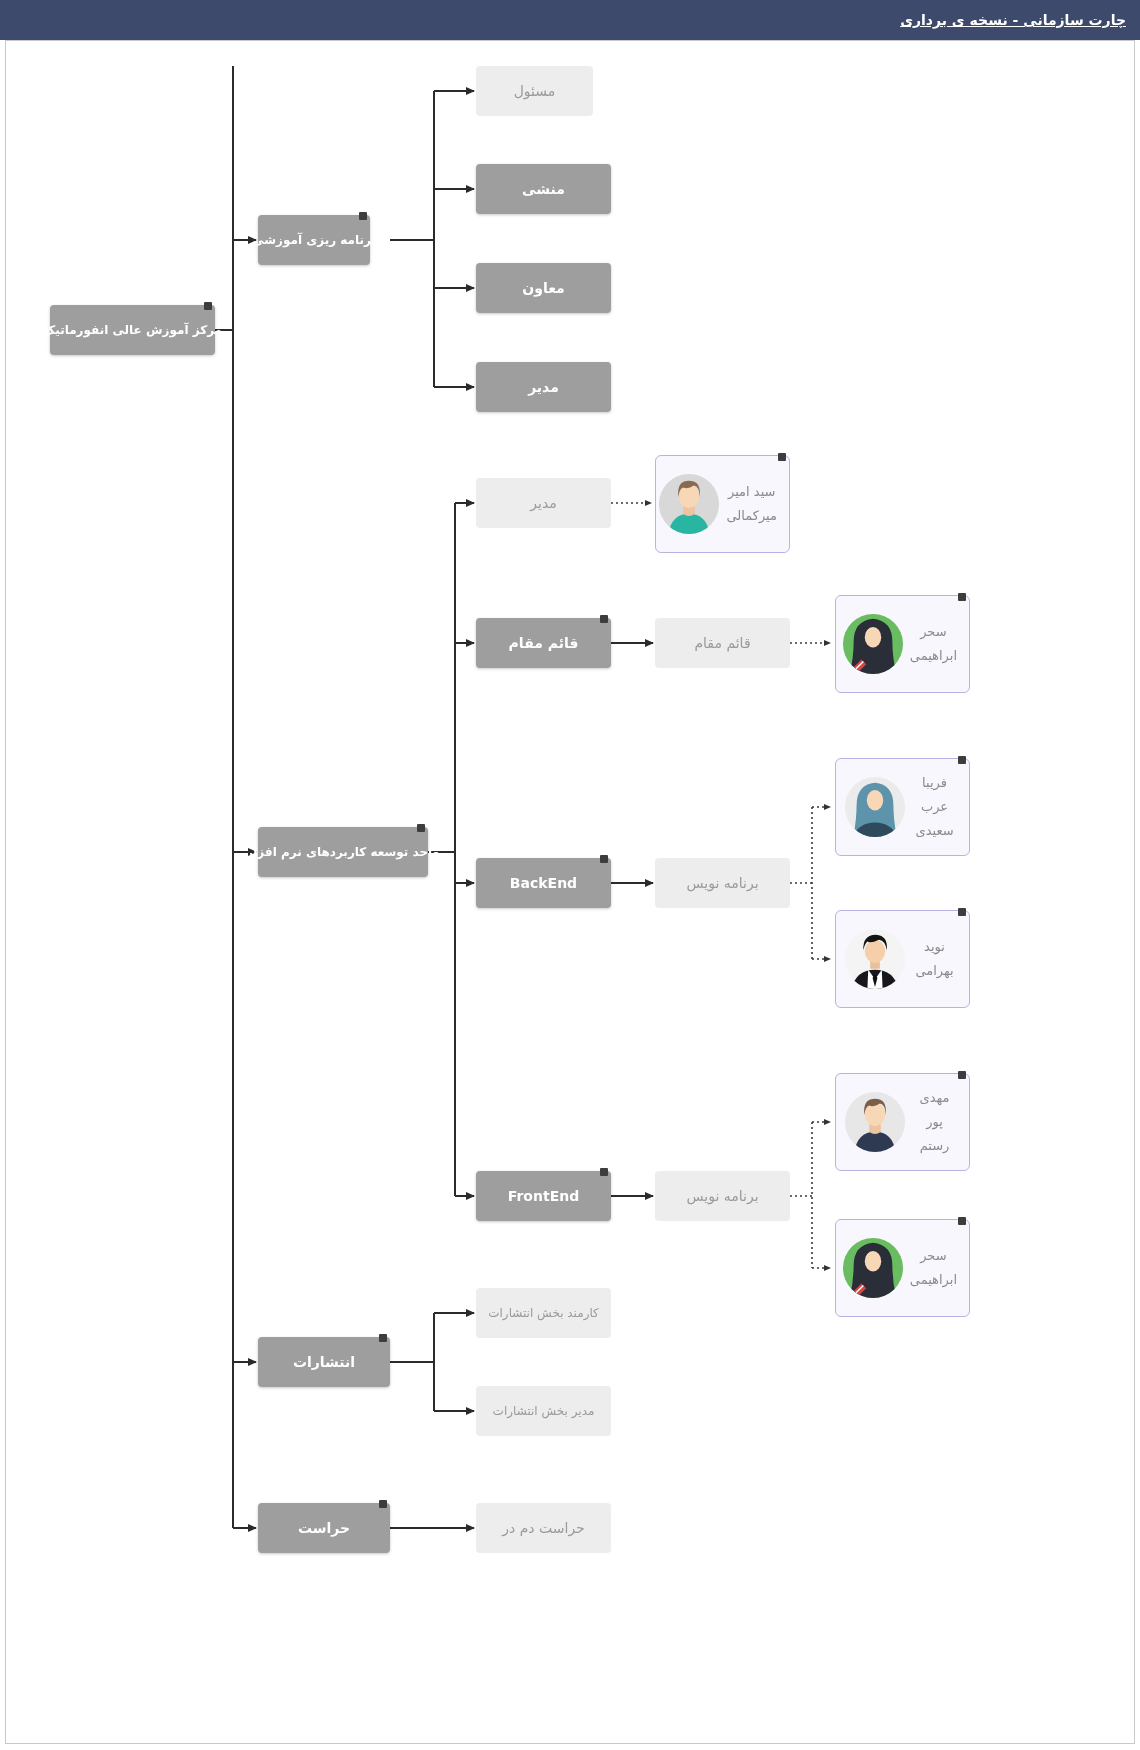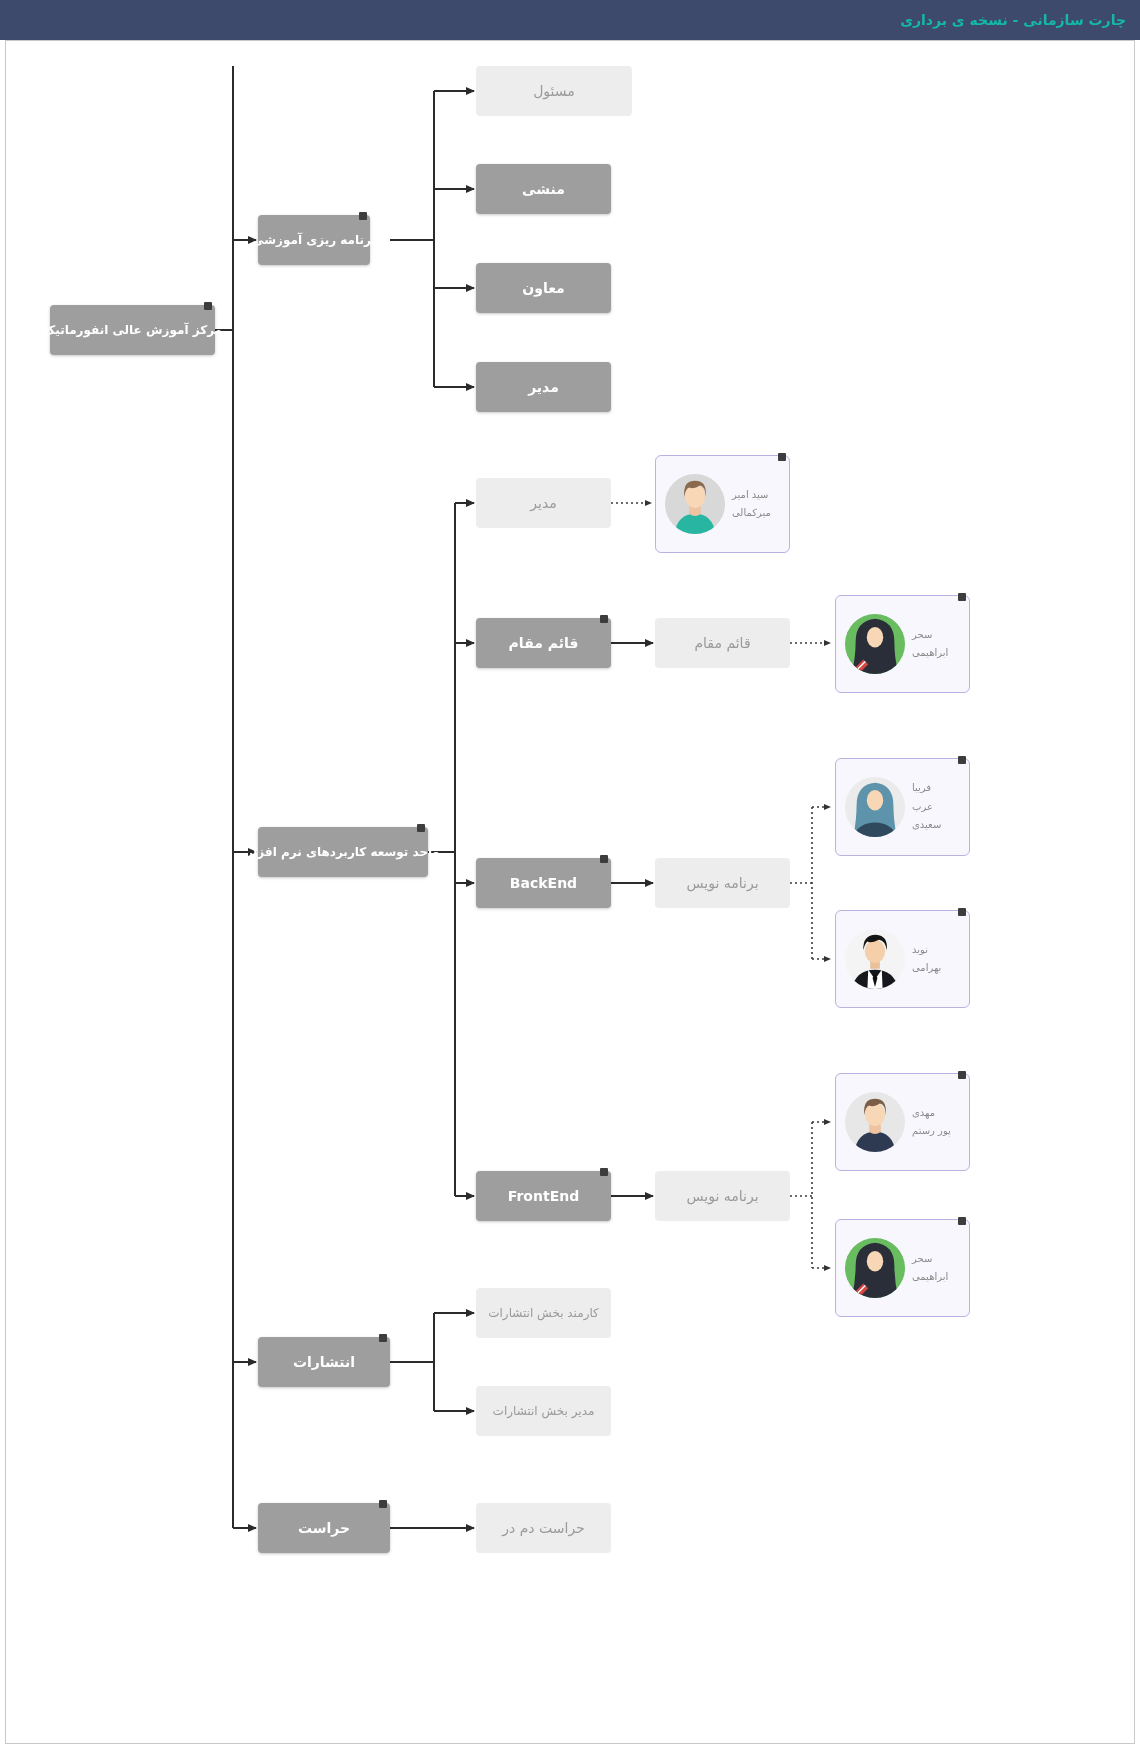--- a/index.html
+++ b/index.html
@@ -2,23 +2,23 @@
 <html lang="fa" style="--header-bg: #3d4a6b; --node-dark: #9e9e9e; --node-light: #ededed; --card-bg: #f8f7fe; --card-border: #b9b2e2; --wire: #2b2b2b;"><head>
 <meta charset="utf-8">
 <style>
   * { margin:0; padding:0; box-sizing:border-box; }
   html,body { background:#ffffff; }
   body { font-family:"DejaVu Sans", sans-serif; }
   .page { position:relative; width:1140px; height:1750px; background:#fff; direction:rtl; overflow:hidden; }
 
   .titlebar {
     position:absolute; top:0; left:0; width:1140px; height:40px;
-    background:var(--header-bg,#3d4a6b); color:#14b8a6;
+    background:var(--header-bg,#3d4a6b); color:#ffffff;
     display:flex; align-items:center; padding:0 14px;
-    font-size:14px; font-weight:bold;
+    font-size:14px; font-weight:bold;text-decoration:underline;
   }
   .frame {
     position:absolute; left:5px; right:5px; top:40px; bottom:6px;
     border:1px solid #c9c9c9; background:#fff;
   }
   .wires { position:absolute; top:0; left:0; pointer-events:none; }
 
   .node {
     position:absolute; display:flex; align-items:center; justify-content:center;
     border-radius:4px; text-align:center; cursor:default;
@@ -37,21 +37,21 @@
   }
 
   .card {
     position:absolute; width:135px; height:98px;
     background:var(--card-bg,#f8f7fe);
     border:1px solid var(--card-border,#b9b2e2);
     border-radius:6px;
     display:flex; flex-direction:row; align-items:center;
     padding:0 12px 0 8px; gap:6px;
   }
-  .card-text { flex:1; text-align:left; font-size:10px; color:#8a8a8a; line-height:1.85; }
+  .card-text { flex:1; text-align:center; font-size:13px; color:#8a8a8a; line-height:1.85; }
   .avatar { width:62px; height:62px; flex:0 0 auto; }
 </style>
 </head>
 <body>
 
 <div class="page">
 
   <div class="titlebar">
     <span>چارت سازمانی - نسخه ی برداری</span>
   </div>
@@ -116,21 +116,21 @@
 
   <div class="node dark" style="left:50px;top:305px;width:165px;height:50px">
     <span class="sq"></span>
     <span class="lbl fs12">مرکز آموزش عالی انفورماتیک</span>
   </div>
 
   <div class="node dark" style="left:258px;top:215px;width:112px;height:50px">
     <span class="sq"></span>
     <span class="lbl fs12">برنامه ریزی آموزشی</span>
   </div>
-  <div class="node light" style="left:476px;top:66px;width:156px;height:50px">
+  <div class="node light" style="left:476px;top:66px;width:117px;height:50px">
     <span class="lbl">مسئول</span>
   </div>
   <div class="node dark" style="left:476px;top:164px;width:135px;height:50px">
     <span class="lbl">منشی</span>
   </div>
   <div class="node dark" style="left:476px;top:263px;width:135px;height:50px">
     <span class="lbl">معاون</span>
   </div>
   <div class="node dark" style="left:476px;top:362px;width:135px;height:50px">
     <span class="lbl">مدیر</span>

